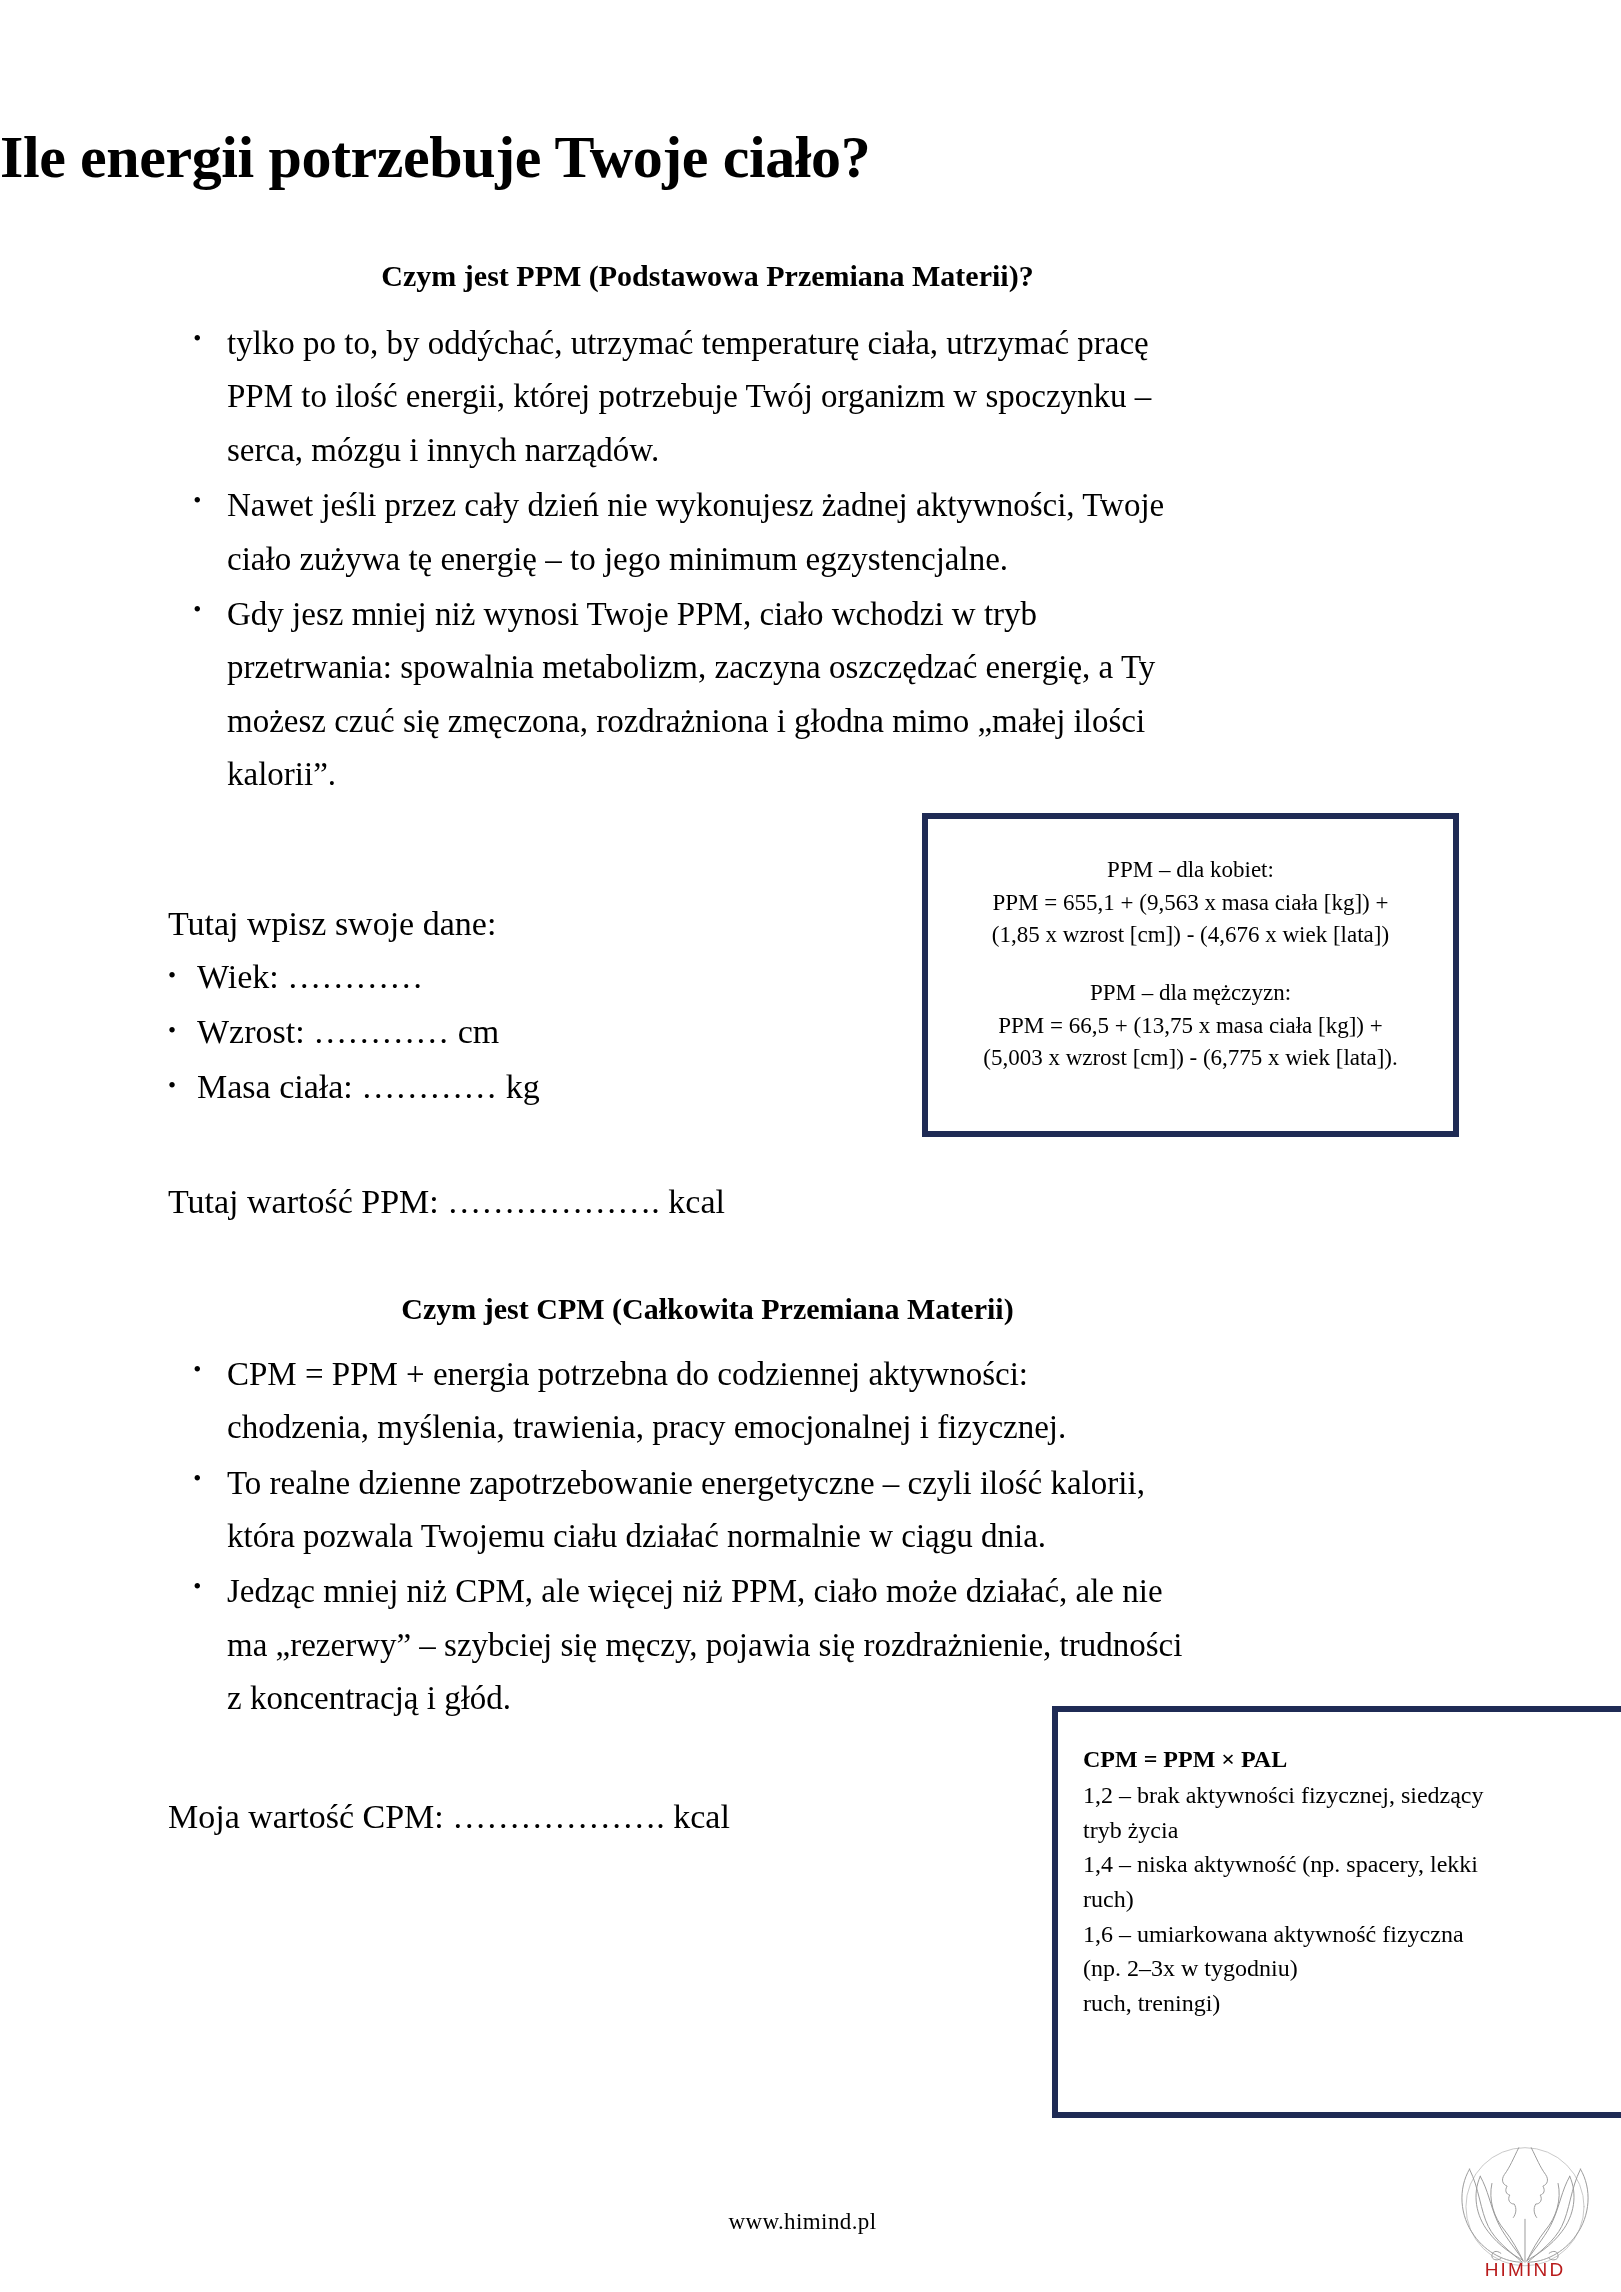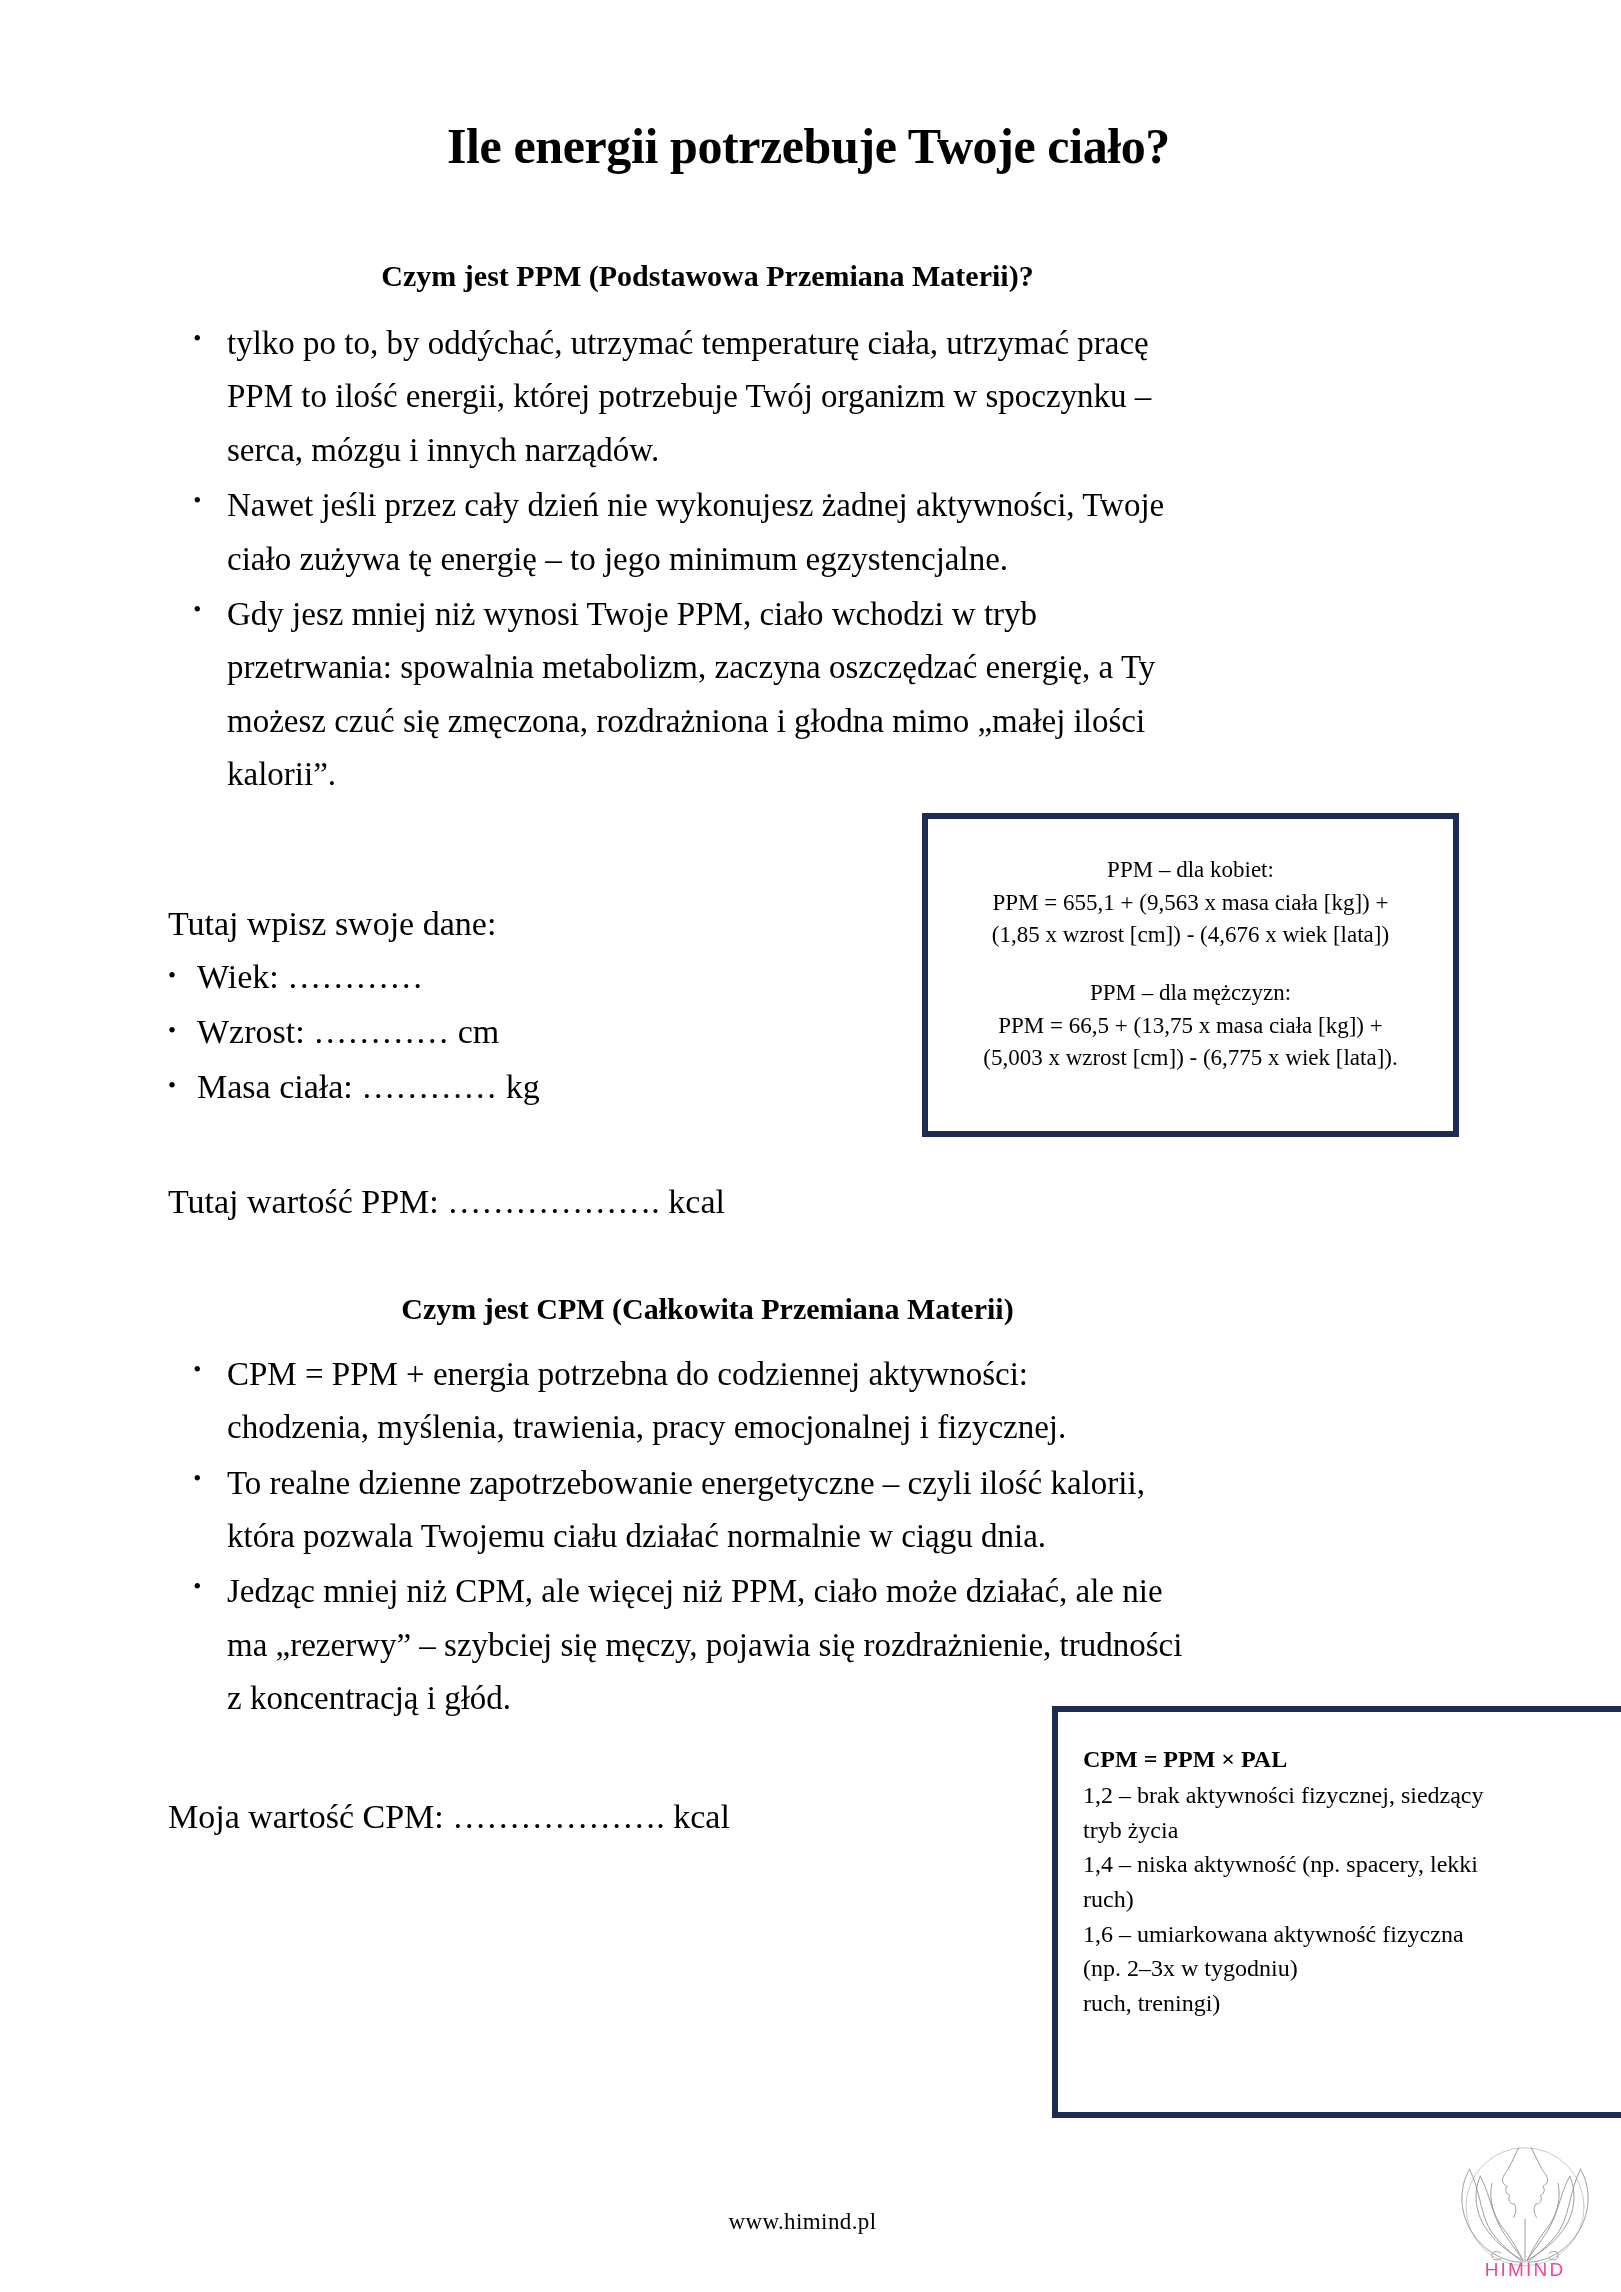--- a/index.html
+++ b/index.html
@@ -18,22 +18,22 @@
     overflow: hidden;
     box-sizing: border-box;
   }
 
   
   .doc-title {
     position: absolute;
     left: 0;
     right: 4px;
     top: 86px;
-    text-align: center;
-    font-size: 50px;
+    text-align: left;
+    font-size: 60px;
     font-weight: bold;
     letter-spacing: -0.4px;
     line-height: 1.05;
     white-space: nowrap;
   }
 
   
   .section-heading {
     position: absolute;
     font-size: 30px;
@@ -159,21 +159,21 @@
   .brand-logo svg { display: block; }
   .brand-wordmark {
     position: absolute;
     left: 1440px;
     top: 2259px;
     width: 170px;
     text-align: center;
     font-family: "Liberation Sans", "DejaVu Sans", sans-serif;
     font-size: 19px;
     letter-spacing: 2.2px;
-    color: #ec4899;
+    color: #b91c1c;
   }
 </style>
 </head>
 <body>
 
 <div class="page">
 
   <h1 class="doc-title">Ile energii potrzebuje Twoje ciało?</h1>
 
   <div class="section-heading" id="heading-ppm">Czym jest PPM (Podstawowa Przemiana Materii)?</div>

